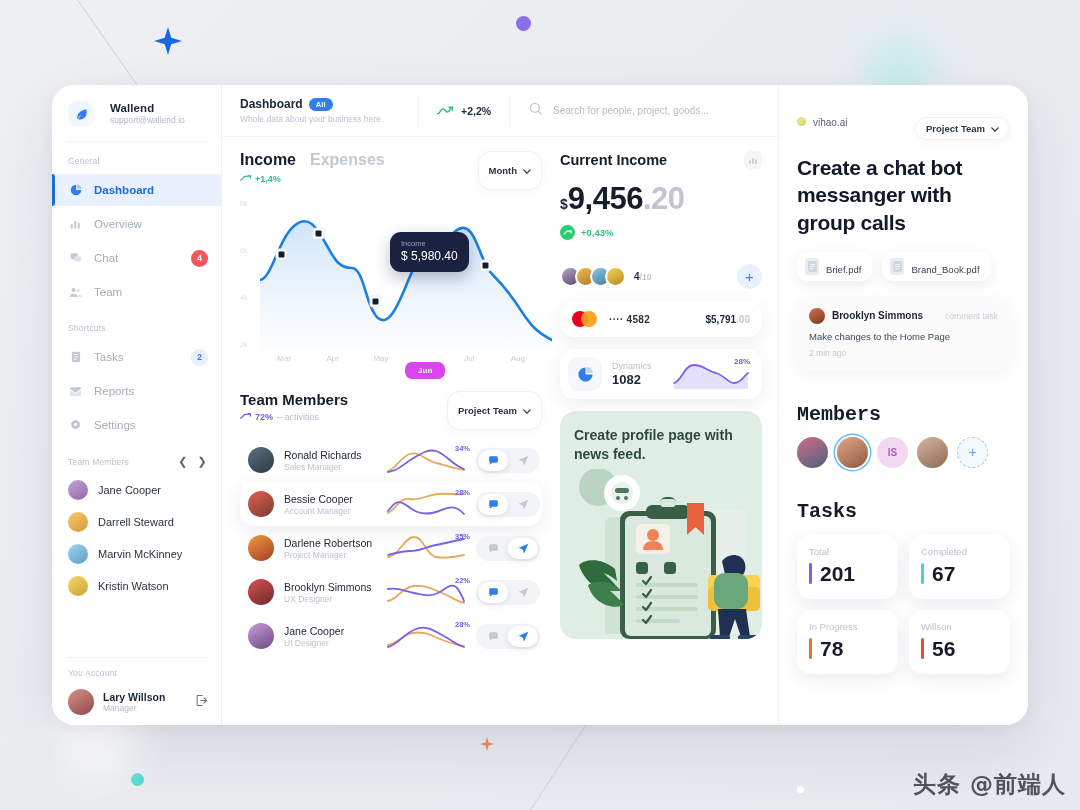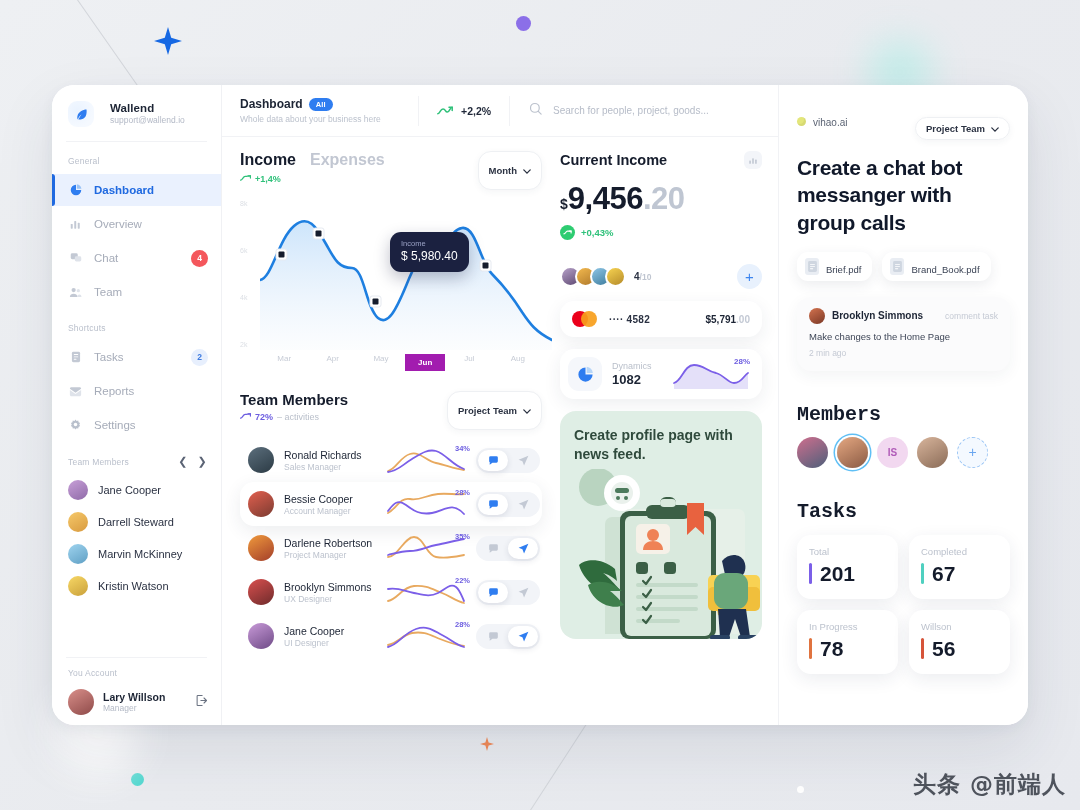--- a/index.html
+++ b/index.html
@@ -140,22 +140,22 @@
     display:flex; align-items:center; gap:6px; cursor:pointer;
     box-shadow: 0 2px 7px rgba(40,50,80,.05);
   }
   .chart-wrap { position:relative; margin-top:10px; height:175px; }
   .y-ax { position:absolute; left:0; top:0; height:148px; width:16px;
           display:flex; flex-direction:column; justify-content:space-between; }
   .y-ax span { font-size:7px; color:#dcdfe5; }
   .x-ax { display:flex; margin-left:20px; margin-top:4px; }
   .x-ax span { flex:1; text-align:center; font-size:8px; color:#c7ccd6; }
   .x-ax span.on {
-    background:#a21caf; color:#fff; border-radius:0; padding:4px 0;
-    font-weight:700; max-width:40px; margin:0 auto;
+    background:#d946ef; color:#fff; border-radius:7px; padding:4px 0;
+    font-weight:700; max-width:40px; margin:8px auto;
   }
   .tip {
     position:absolute; left:150px; top:32px; background:#1b2140; color:#fff;
     border-radius:11px; padding:7px 11px 8px; line-height:1.25;
     box-shadow:0 6px 16px rgba(20,25,60,.28);
   }
   .tip-l { font-size:7.5px; color:#9aa1c4;}
   .tip-v { font-size:12px; font-weight:400; margin-top:1px;}
 
   

